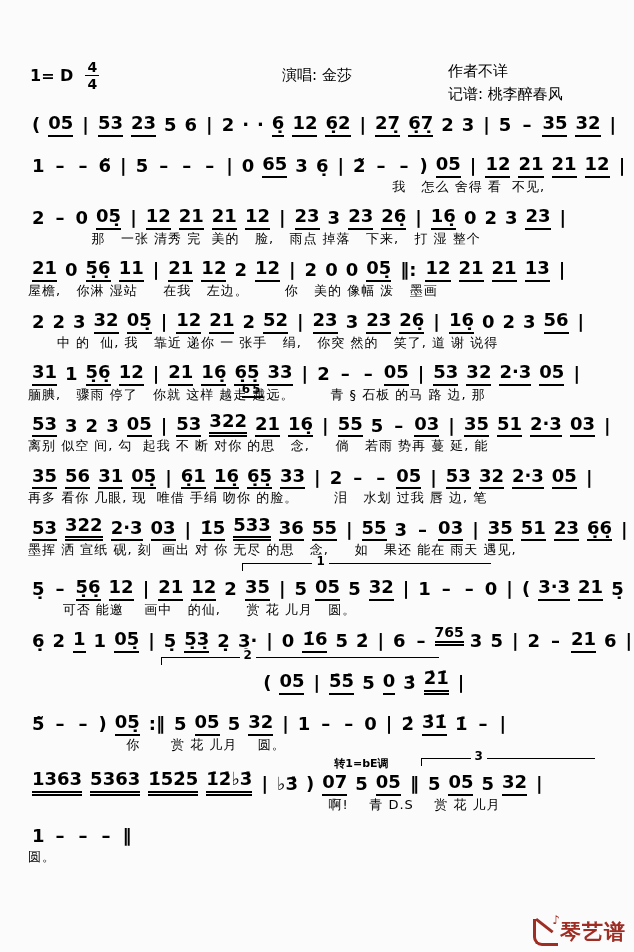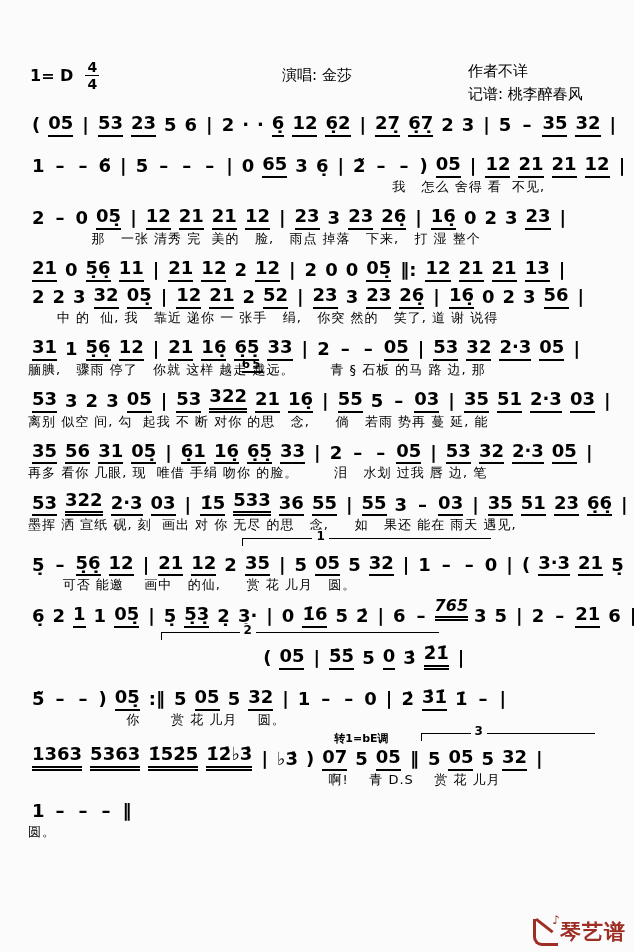--- a/index.html
+++ b/index.html
@@ -13,35 +13,35 @@
   .header{position:relative;height:108px;}
   .title{
     position:absolute;top:12px;left:0;right:0;text-align:center;
     font-size:35px;font-weight:bold;letter-spacing:3px;
   }
   .keysig{position:absolute;left:30px;top:60px;font-size:16px;font-weight:bold;display:flex;align-items:center;gap:12px;}
   .frac{display:inline-flex;flex-direction:column;align-items:center;line-height:1;font-size:14px;font-weight:bold;}
   .frac-top{border-bottom:1.5px solid #000;padding:0 2px 1px;}
   .frac-bot{padding-top:1px;}
   .singer{position:absolute;left:0;right:0;top:66px;text-align:center;font-size:15px;}
-  .credits{position:absolute;left:448px;top:60px;font-size:15px;line-height:1.55;margin-left:20px;}
+  .credits{position:absolute;left:448px;top:60px;font-size:15px;line-height:1.55;}
   
   .score{padding:2px 28px 0;}
   .line-block{position:relative;}
   .line-block.has-volta{margin-top:15px;}
   .notes-row{white-space:nowrap;height:27px;display:flex;align-items:flex-end;}
   .tok{
     display:inline-block;font-weight:bold;font-size:18px;line-height:1.15;
     margin:0 4px;padding-bottom:1px;
   }
   .tok.u1{border-bottom:2px solid #000;}
   .tok.u2{border-bottom:5px double #000;}
   .tok.bar{margin:0 5px;font-weight:bold;}
   .tok.dash{margin:0 7px;}
-  .tok.small{font-size:16px;transform:translateY(-7px);margin:0 2px;font-style:italic;}
+  .tok.small{font-size:14px;transform:translateY(-7px);margin:0 2px;}
   .lyrics{
     font-size:13px;letter-spacing:1px;white-space:pre;
     margin:1px 0 7px;line-height:1.3;
   }
   .nolyr{margin-bottom:14px;}
   .volta{
     position:absolute;top:-11px;height:7px;
     border-top:1.5px solid #000;border-left:1.5px solid #000;
   }
   .volta-label{
@@ -192,20 +192,21 @@
         <span class="tok">0</span>
         <span class="tok">0</span>
         <span class="tok u1">05̣</span>
         <span class="tok bar">‖:</span>
         <span class="tok u1">12</span>
         <span class="tok u1">21</span>
         <span class="tok u1">21</span>
         <span class="tok u1">13</span>
         <span class="tok bar">|</span>
       </div>
+      <div class="lyrics">屋檐,   你淋 湿站     在我   左边。       你   美的 像幅 泼   墨画</div>
     </div>
     <div class="line-block">
       <div class="notes-row">
         <span class="tok">2</span>
         <span class="tok">2</span>
         <span class="tok">3</span>
         <span class="tok u1">32</span>
         <span class="tok u1">05̣</span>
         <span class="tok bar">|</span>
         <span class="tok u1">12</span>

